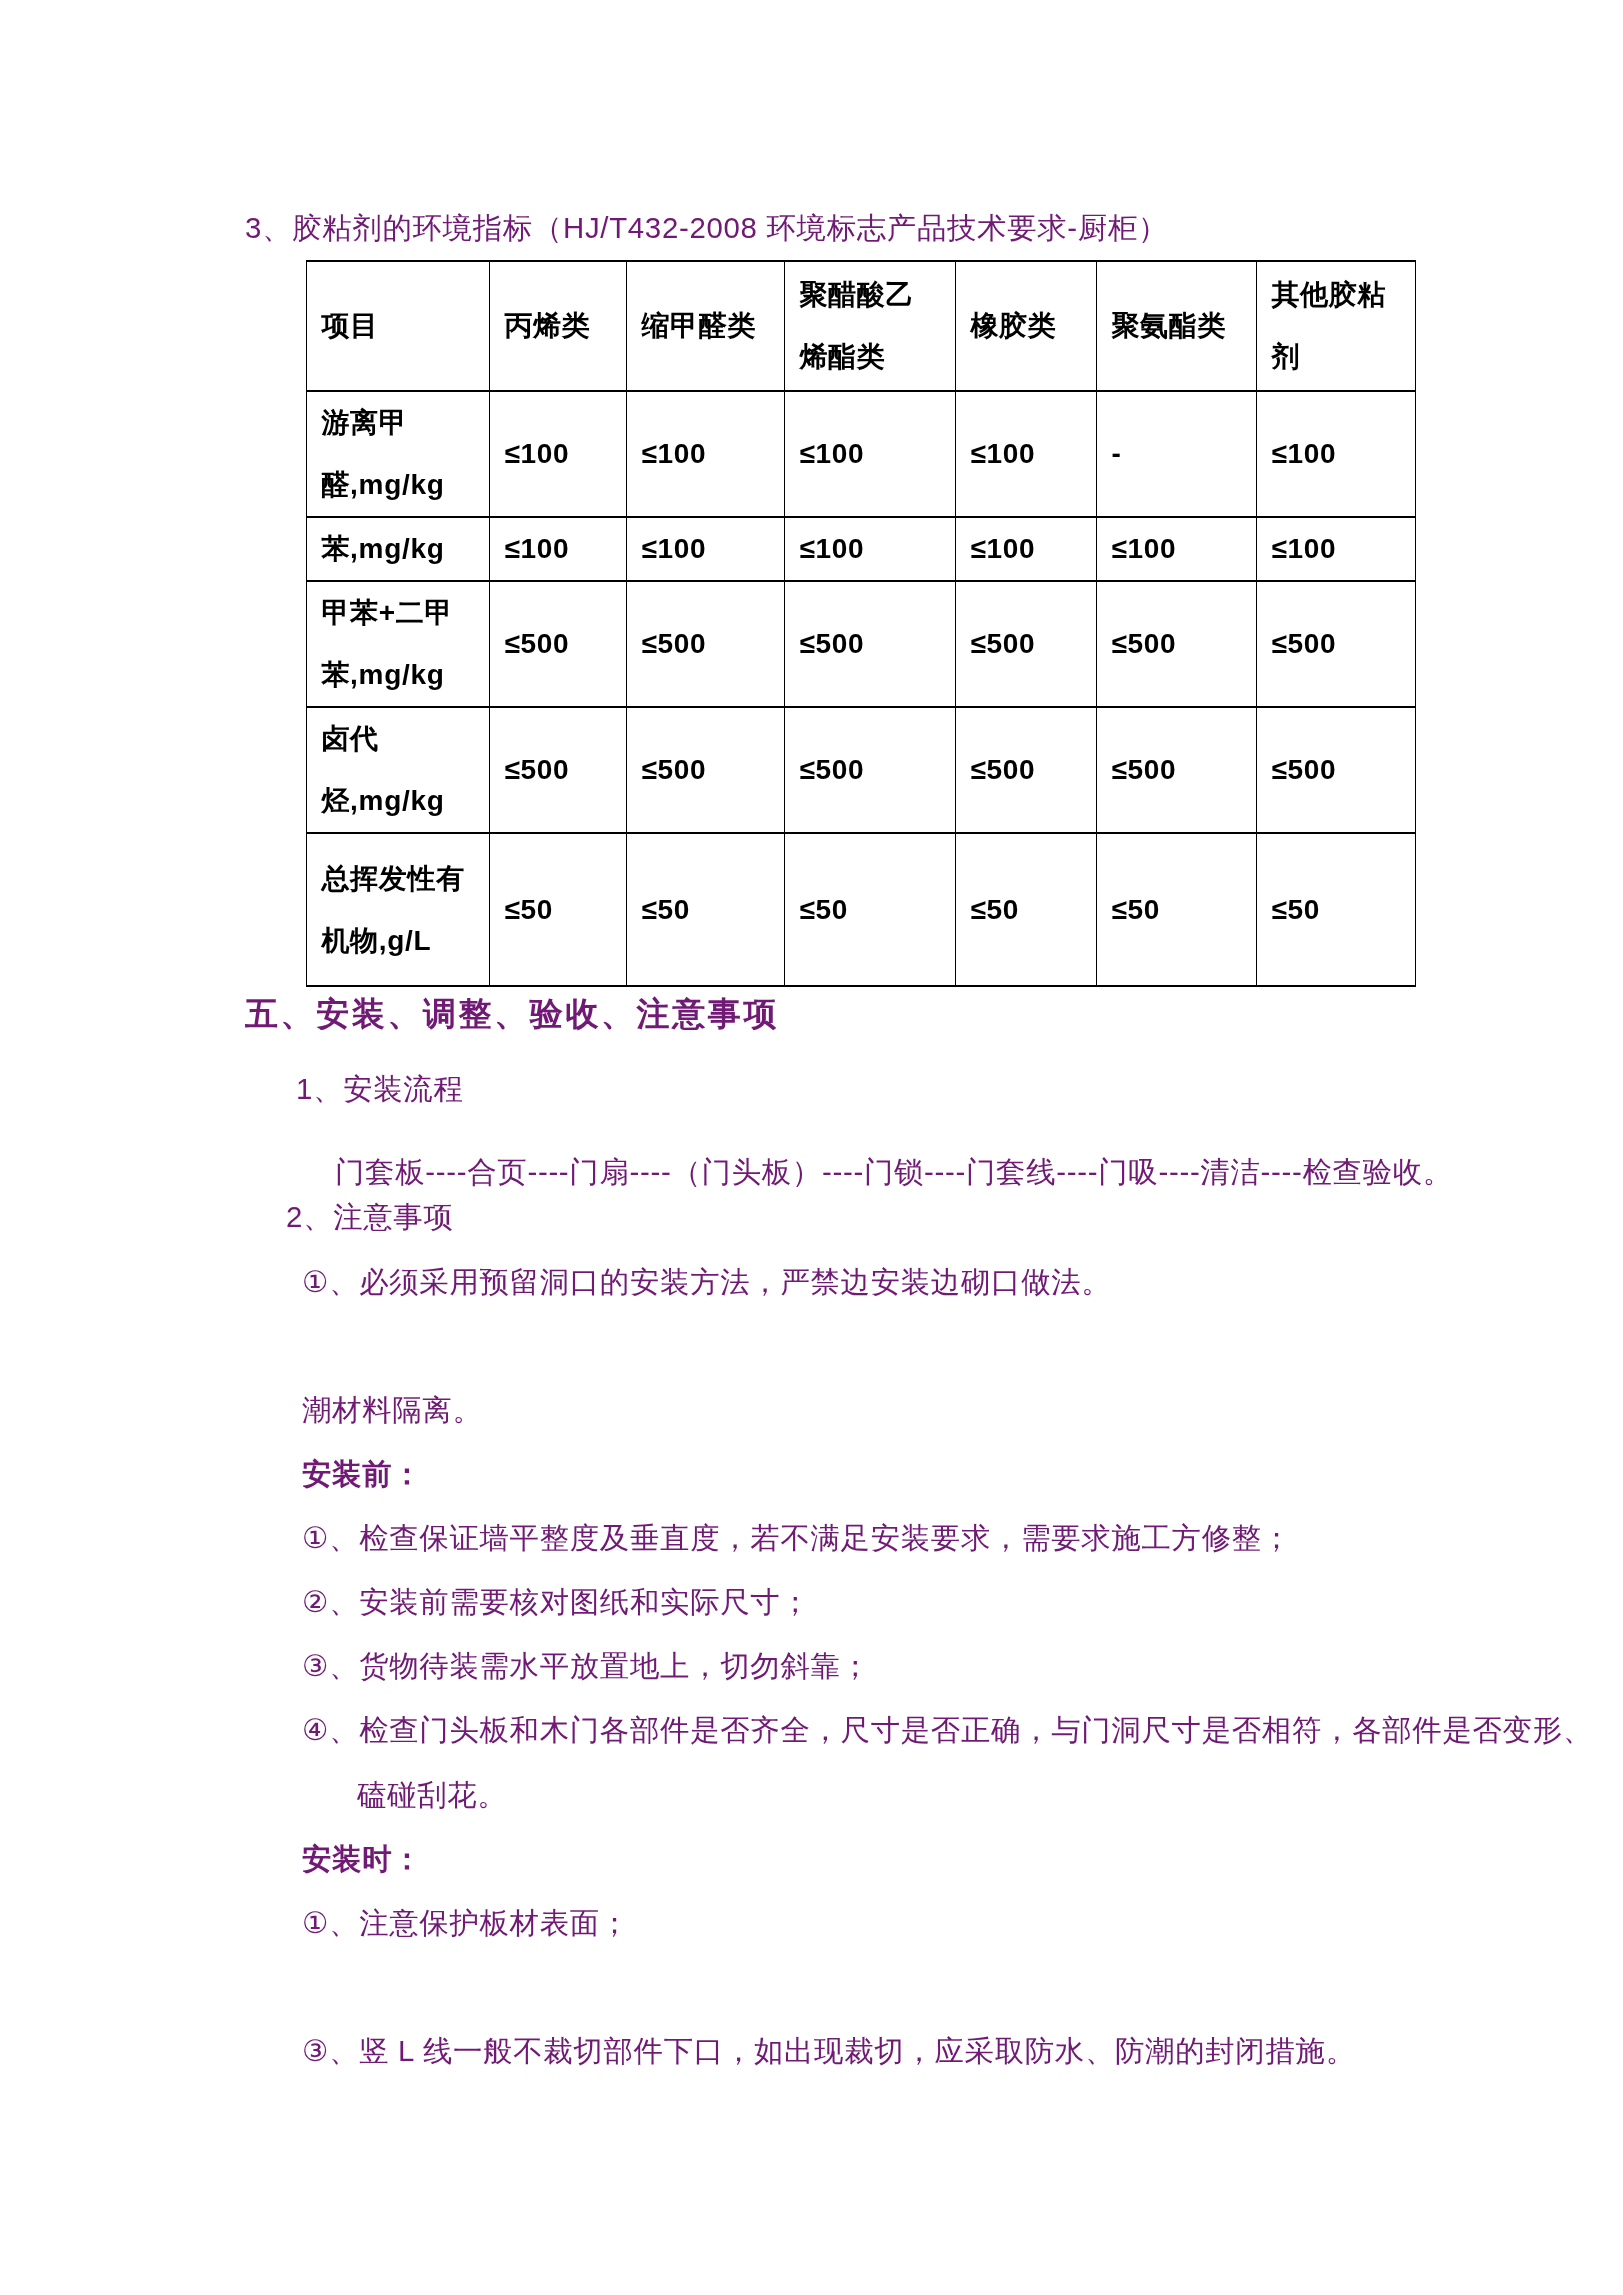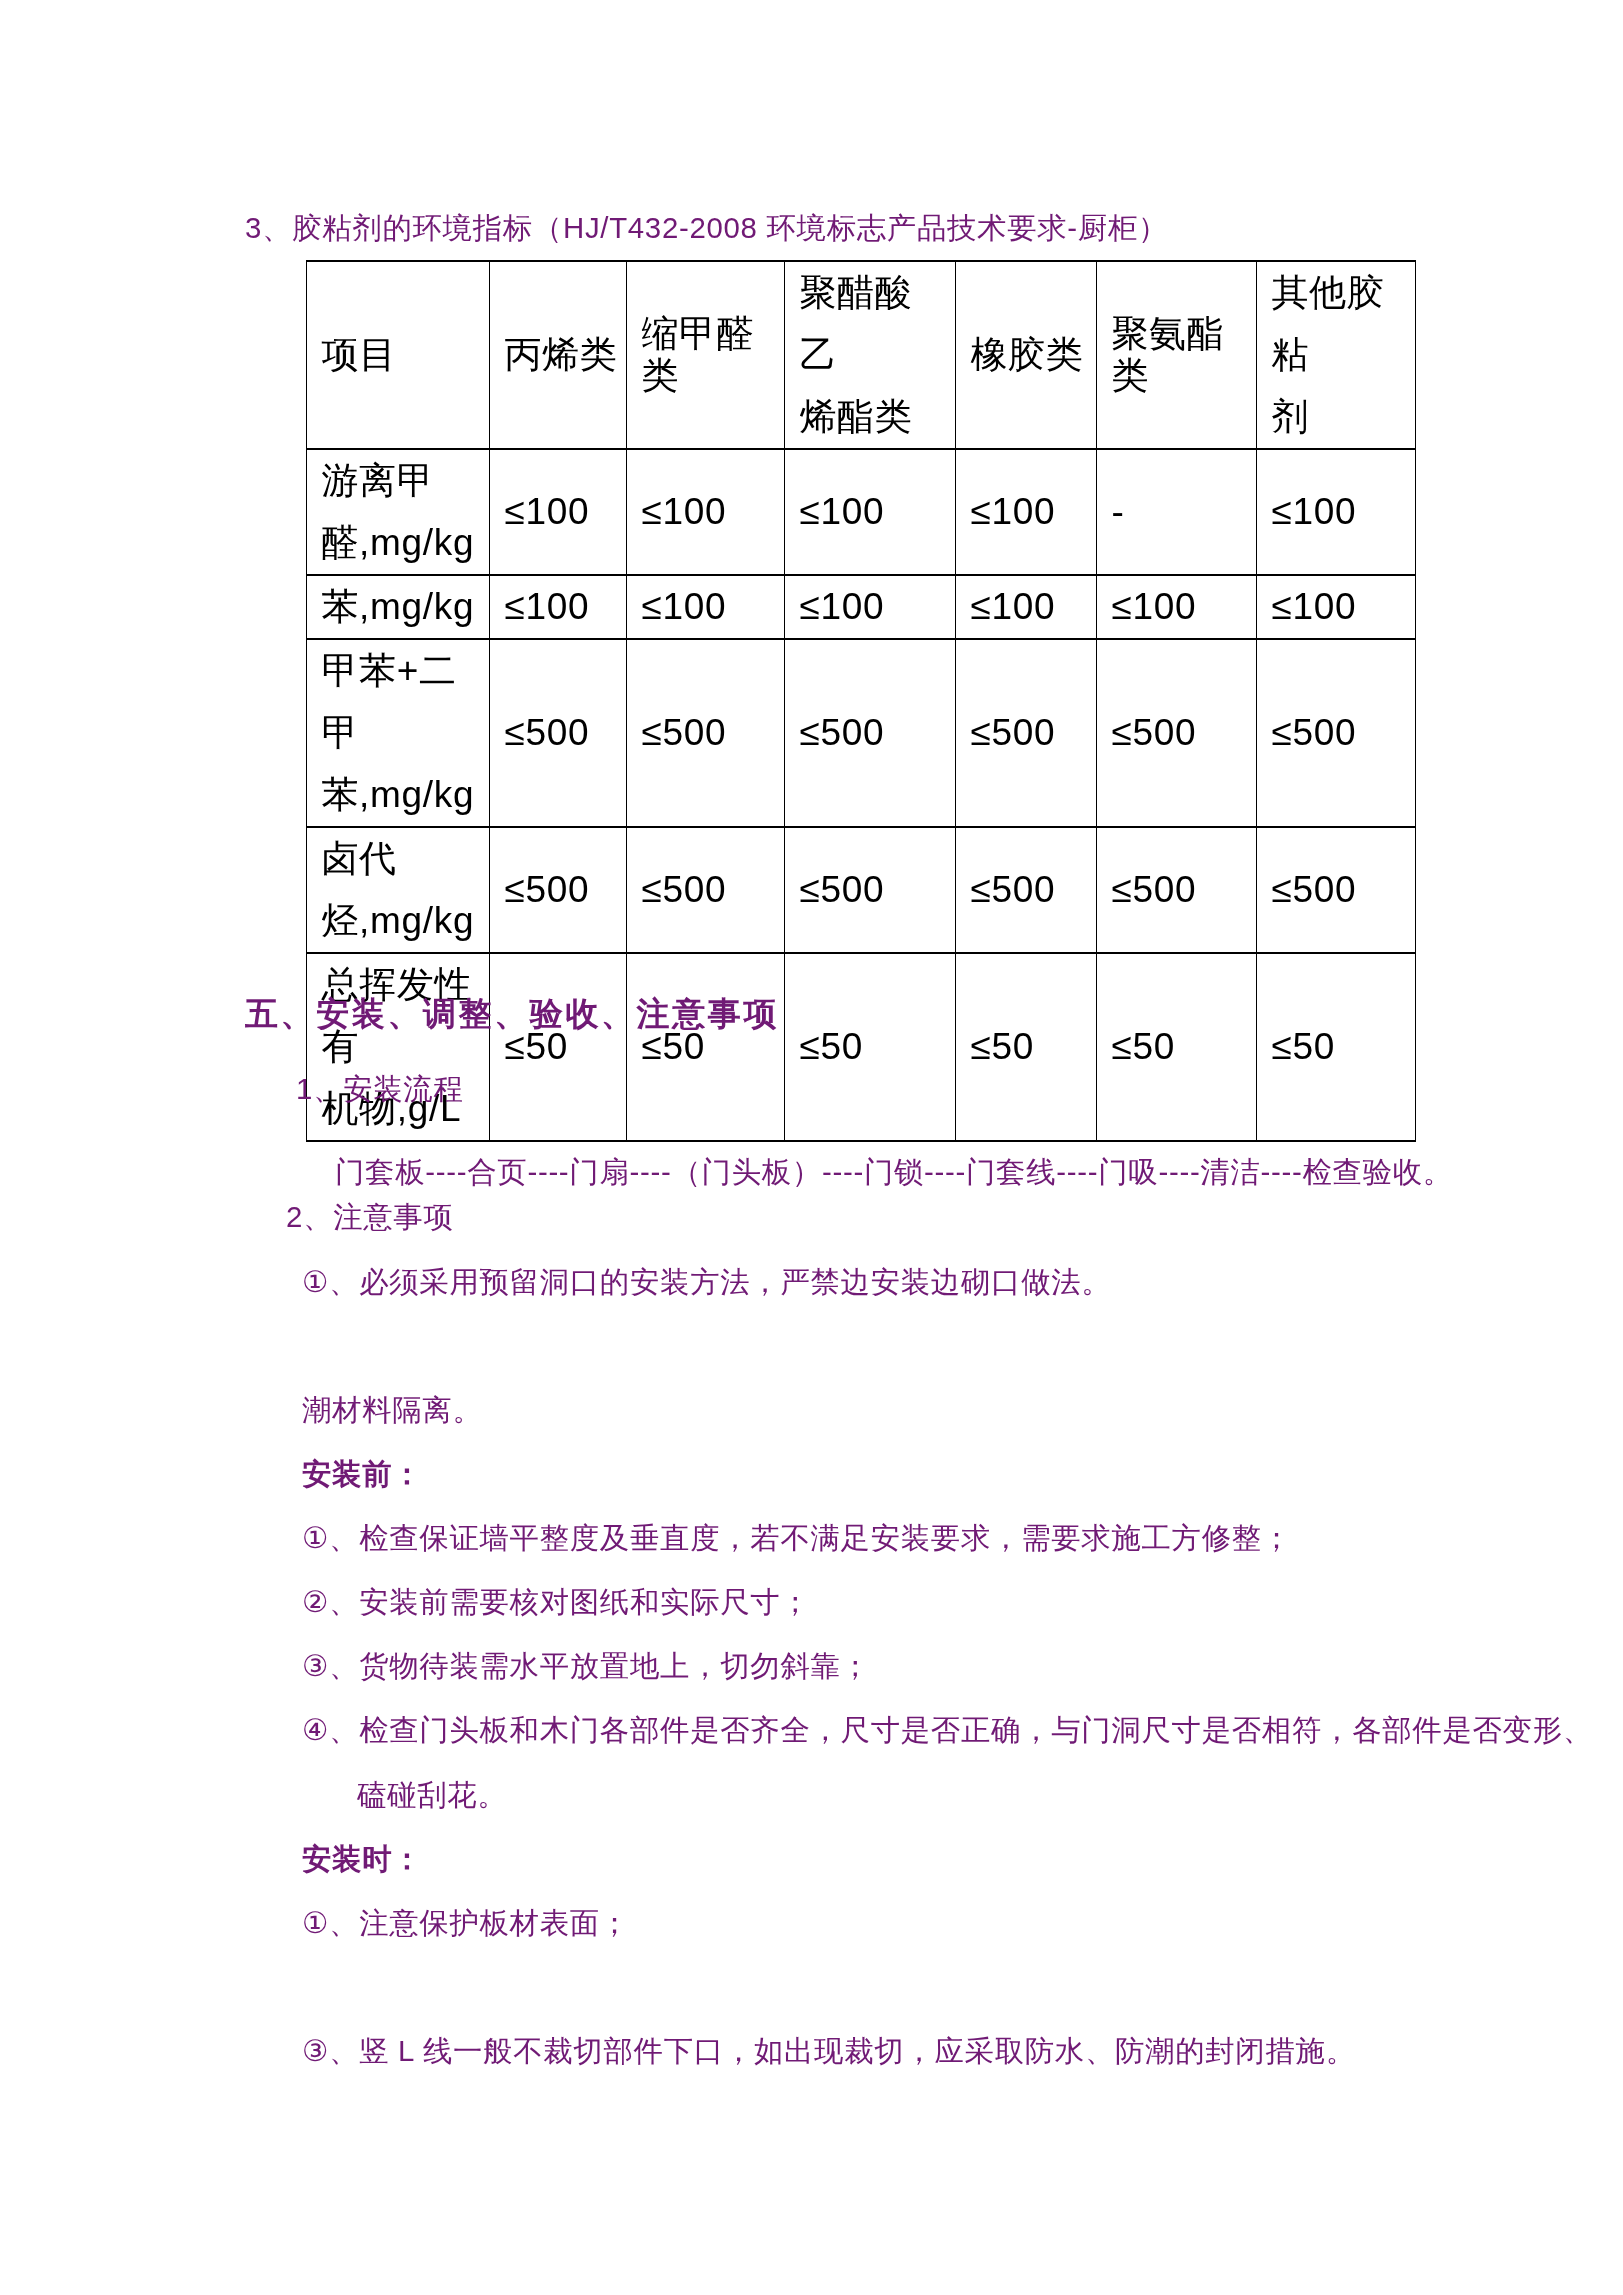--- a/index.html
+++ b/index.html
@@ -35,22 +35,22 @@
     border-collapse:collapse;
     table-layout:fixed;
   }
   table.envtable th, table.envtable td{
     border:1.3px solid #000;
     border-top-width:2px;
     border-bottom-width:2px;
     vertical-align:middle;
     text-align:left;
     padding:0 5.2px 0 14.4px;
-    font-size:37px;
-    font-weight:normal;
+    font-size:28px;
+    font-weight:bold;
     color:#000;
     letter-spacing:0.7px;
     overflow:hidden;
     margin-left:28px;
   }
   .ml{ 
     line-height:62px;
   }
   .ml span{display:block;}
   .single{line-height:34px;}

